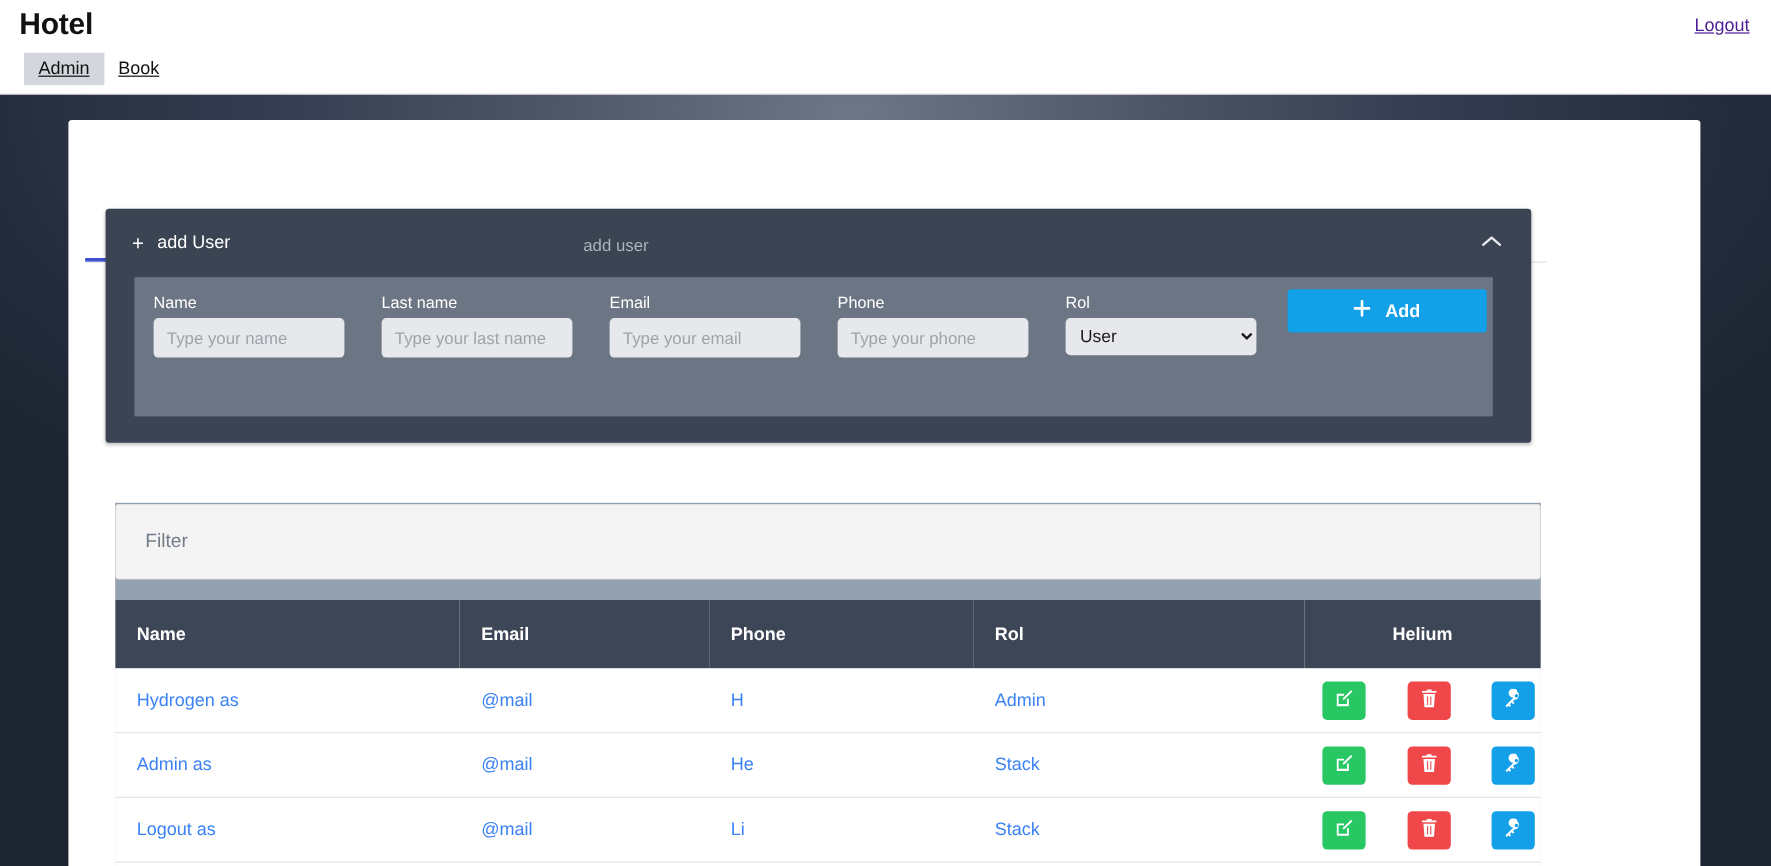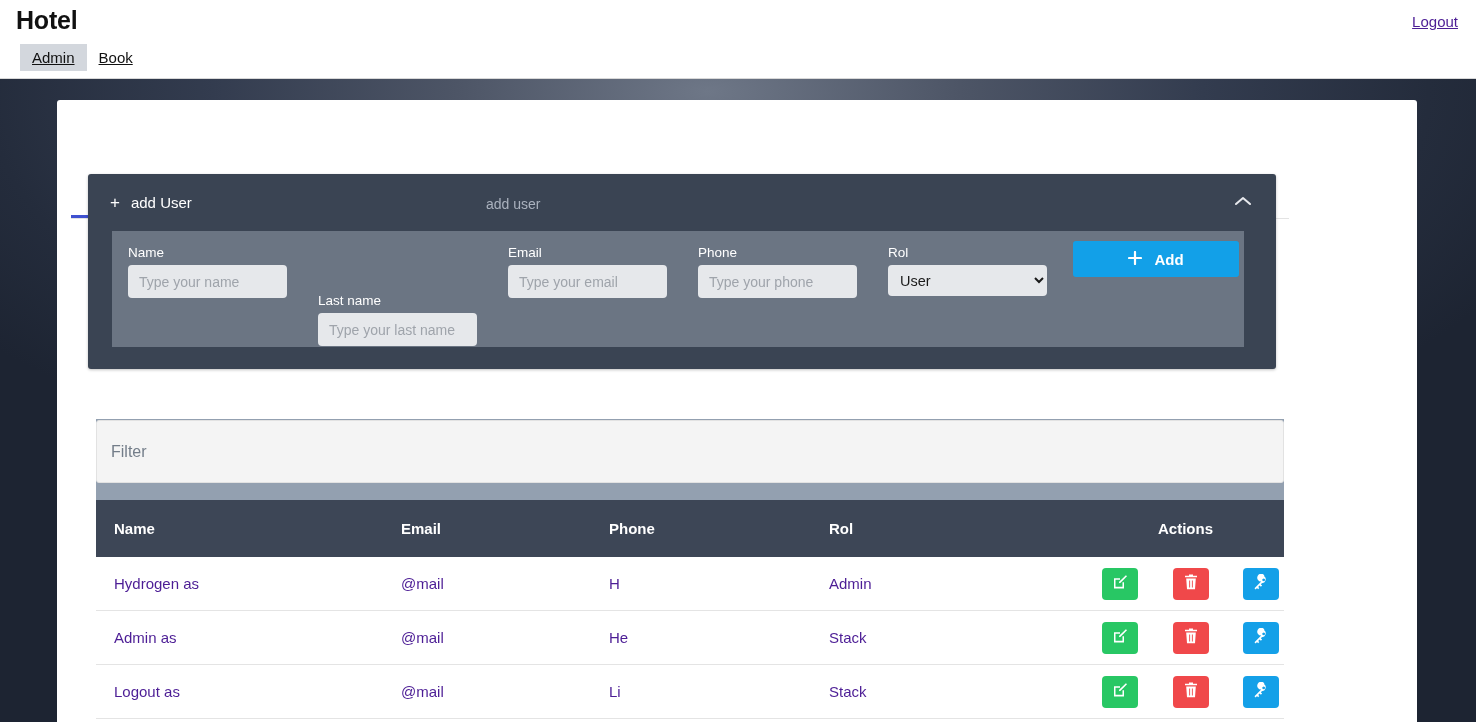--- a/index.html
+++ b/index.html
@@ -186,21 +186,21 @@
     border: none;
     border-radius: 4px;
     background: #e6e8eb;
     padding: 0 8px;
     font-size: 14.5px;
     color: #1a1a1a;
     font-family: Liberation Sans, sans-serif;
     outline: none;
   }
   .f-name  { left: 16px; }
-  .f-last  { left: 206px; margin-top: 48px; }
+  .f-last  { left: 206px; }
   .f-email { left: 396px; }
   .f-phone { left: 586px; }
   .f-rol   { left: 776px; }
 
   .btn-col {
     position: absolute;
     left: 961px; top: 10px;
     width: 166px;
   }
   .btn {
@@ -226,21 +226,21 @@
     position: absolute;
     left: 96px; top: 341px;
     width: 1188px;
     height: 63px;
     background: #f4f4f4;
     border: 1px solid #e2e2e2;
     border-radius: 3px;
   }
   .filter-box input {
     position: absolute;
-    left: 12px; top: 0;
+    left: 22px; top: 0;
     width: 1160px;
     height: 61px;
     border: none;
     background: transparent;
     font-size: 16px;
     color: #56606c;
     outline: none;
     font-family: "Liberation Sans", sans-serif;
   }
   .filter-box input::placeholder { color: #737d89; }
@@ -264,21 +264,21 @@
     text-align: left;
     color: #ffffff;
     font-size: 15px;
     font-weight: bold;
     padding: 20px 0 20px 18px;
   }
   thead th.actions-head { text-align: center; padding-left: 0; }
   tbody tr { border-bottom: 1px solid #e4e4e4; background: #ffffff; }
   tbody td {
     font-size: 15px;
-    color: #4c1d95;
+    color: #3b82f6;
     padding: 18px 0 18px 18px;
     height: 52px;
   }
   .col-name    { width: 287px; }
   .col-email   { width: 208px; }
   .col-phone   { width: 220px; }
   .col-rol     { width: 276px; }
   .col-actions { width: 197px; }
 
   .actions-cell { padding: 0 !important; }
@@ -386,21 +386,21 @@
           <col class="col-phone">
           <col class="col-rol">
           <col class="col-actions">
       </colgroup>
       <thead>
         <tr>
           <th>Name</th>
           <th>Email</th>
           <th>Phone</th>
           <th>Rol</th>
-          <th class="actions-head">Actions</th>
+          <th class="actions-head">Helium</th>
         </tr>
       </thead>
       <tbody id="table-body">
           <tr>
             <td>Hydrogen as</td>
             <td>@mail</td>
             <td>H</td>
             <td>Admin</td>
             <td class="actions-cell">
               <div class="actions-inner">

